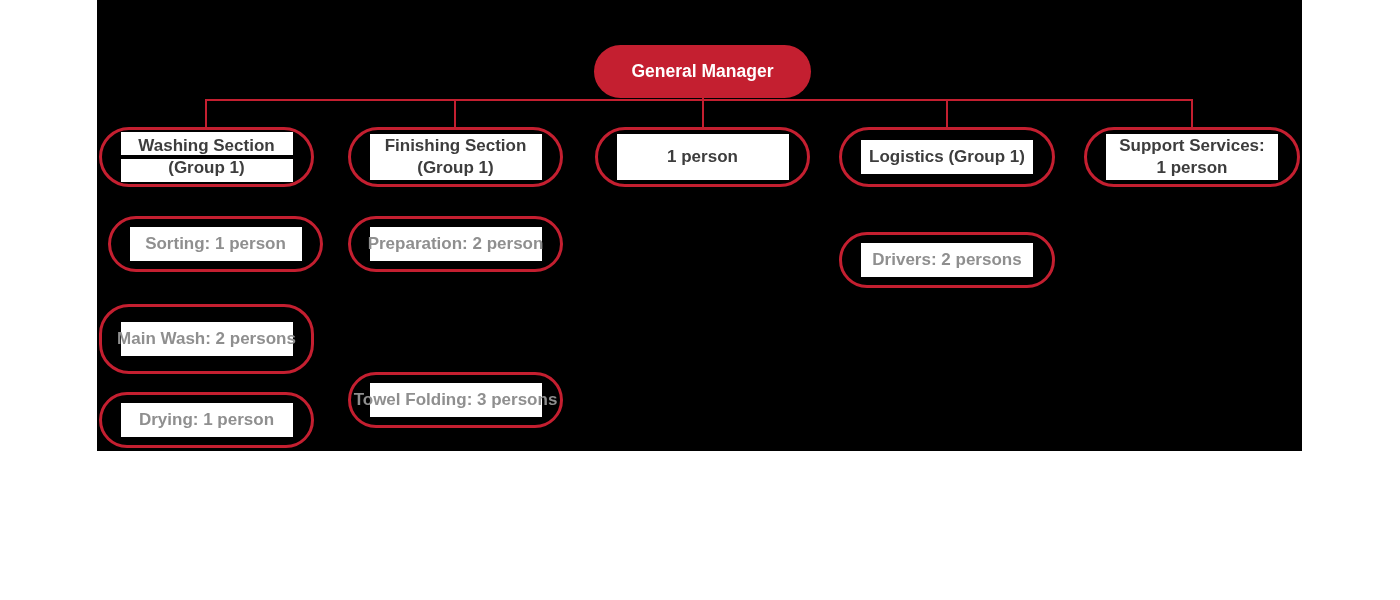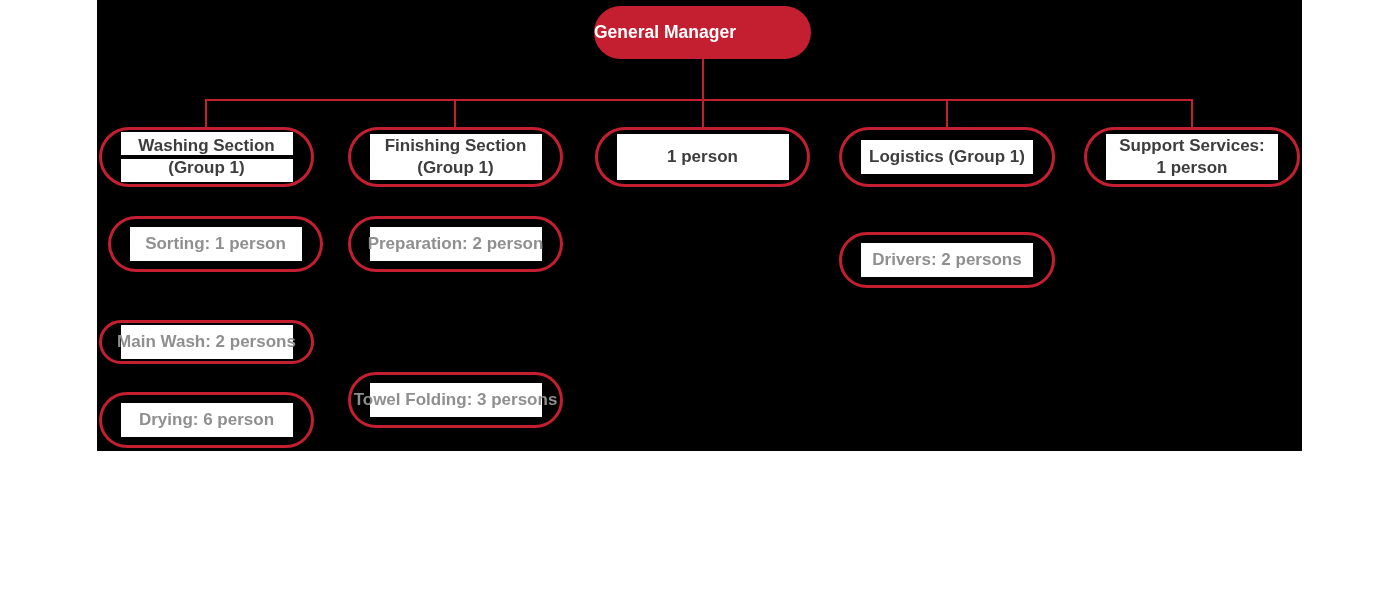--- a/index.html
+++ b/index.html
@@ -36,21 +36,22 @@
     justify-content: center;
   }
 
   .rootpill {
     position: absolute;
     background: var(--red, #c41f30);
     border: none;
     border-radius: 27px;
     display: flex;
     align-items: center;
-    justify-content: flex-start;
+    justify-content: center;
+    margin-top: 39px;
   }
 
   .root-label {
     color: var(--root_text, #ffffff);
     font-size: 17.5px;
     font-weight: 600;
     white-space: nowrap;
   }
 
   .wbox {
@@ -107,30 +108,30 @@
       <span>Washing Section</span>
       <span>(Group 1)</span>
     </div>
   </div>
   <div class="pill sub" style="left:108px;top:216px;width:215px;height:56px">
     <div class="wbox one"></div>
     <div class="ptext">
       <span>Sorting: 1 person</span>
     </div>
   </div>
-  <div class="pill sub" style="left:99px;top:320px;width:215px;height:44px">
+  <div class="pill sub" style="left:99px;top:304px;width:215px;height:70px">
     <div class="wbox one"></div>
     <div class="ptext">
       <span>Main Wash: 2 persons</span>
     </div>
   </div>
   <div class="pill sub" style="left:99px;top:392px;width:215px;height:56px">
     <div class="wbox one"></div>
     <div class="ptext">
-      <span>Drying: 6 person</span>
+      <span>Drying: 1 person</span>
     </div>
   </div>
 
   <div class="pill head" style="left:348px;top:127px;width:215px;height:60px">
     <div class="wbox two"></div>
     <div class="ptext">
       <span>Finishing Section</span>
       <span>(Group 1)</span>
     </div>
   </div>

